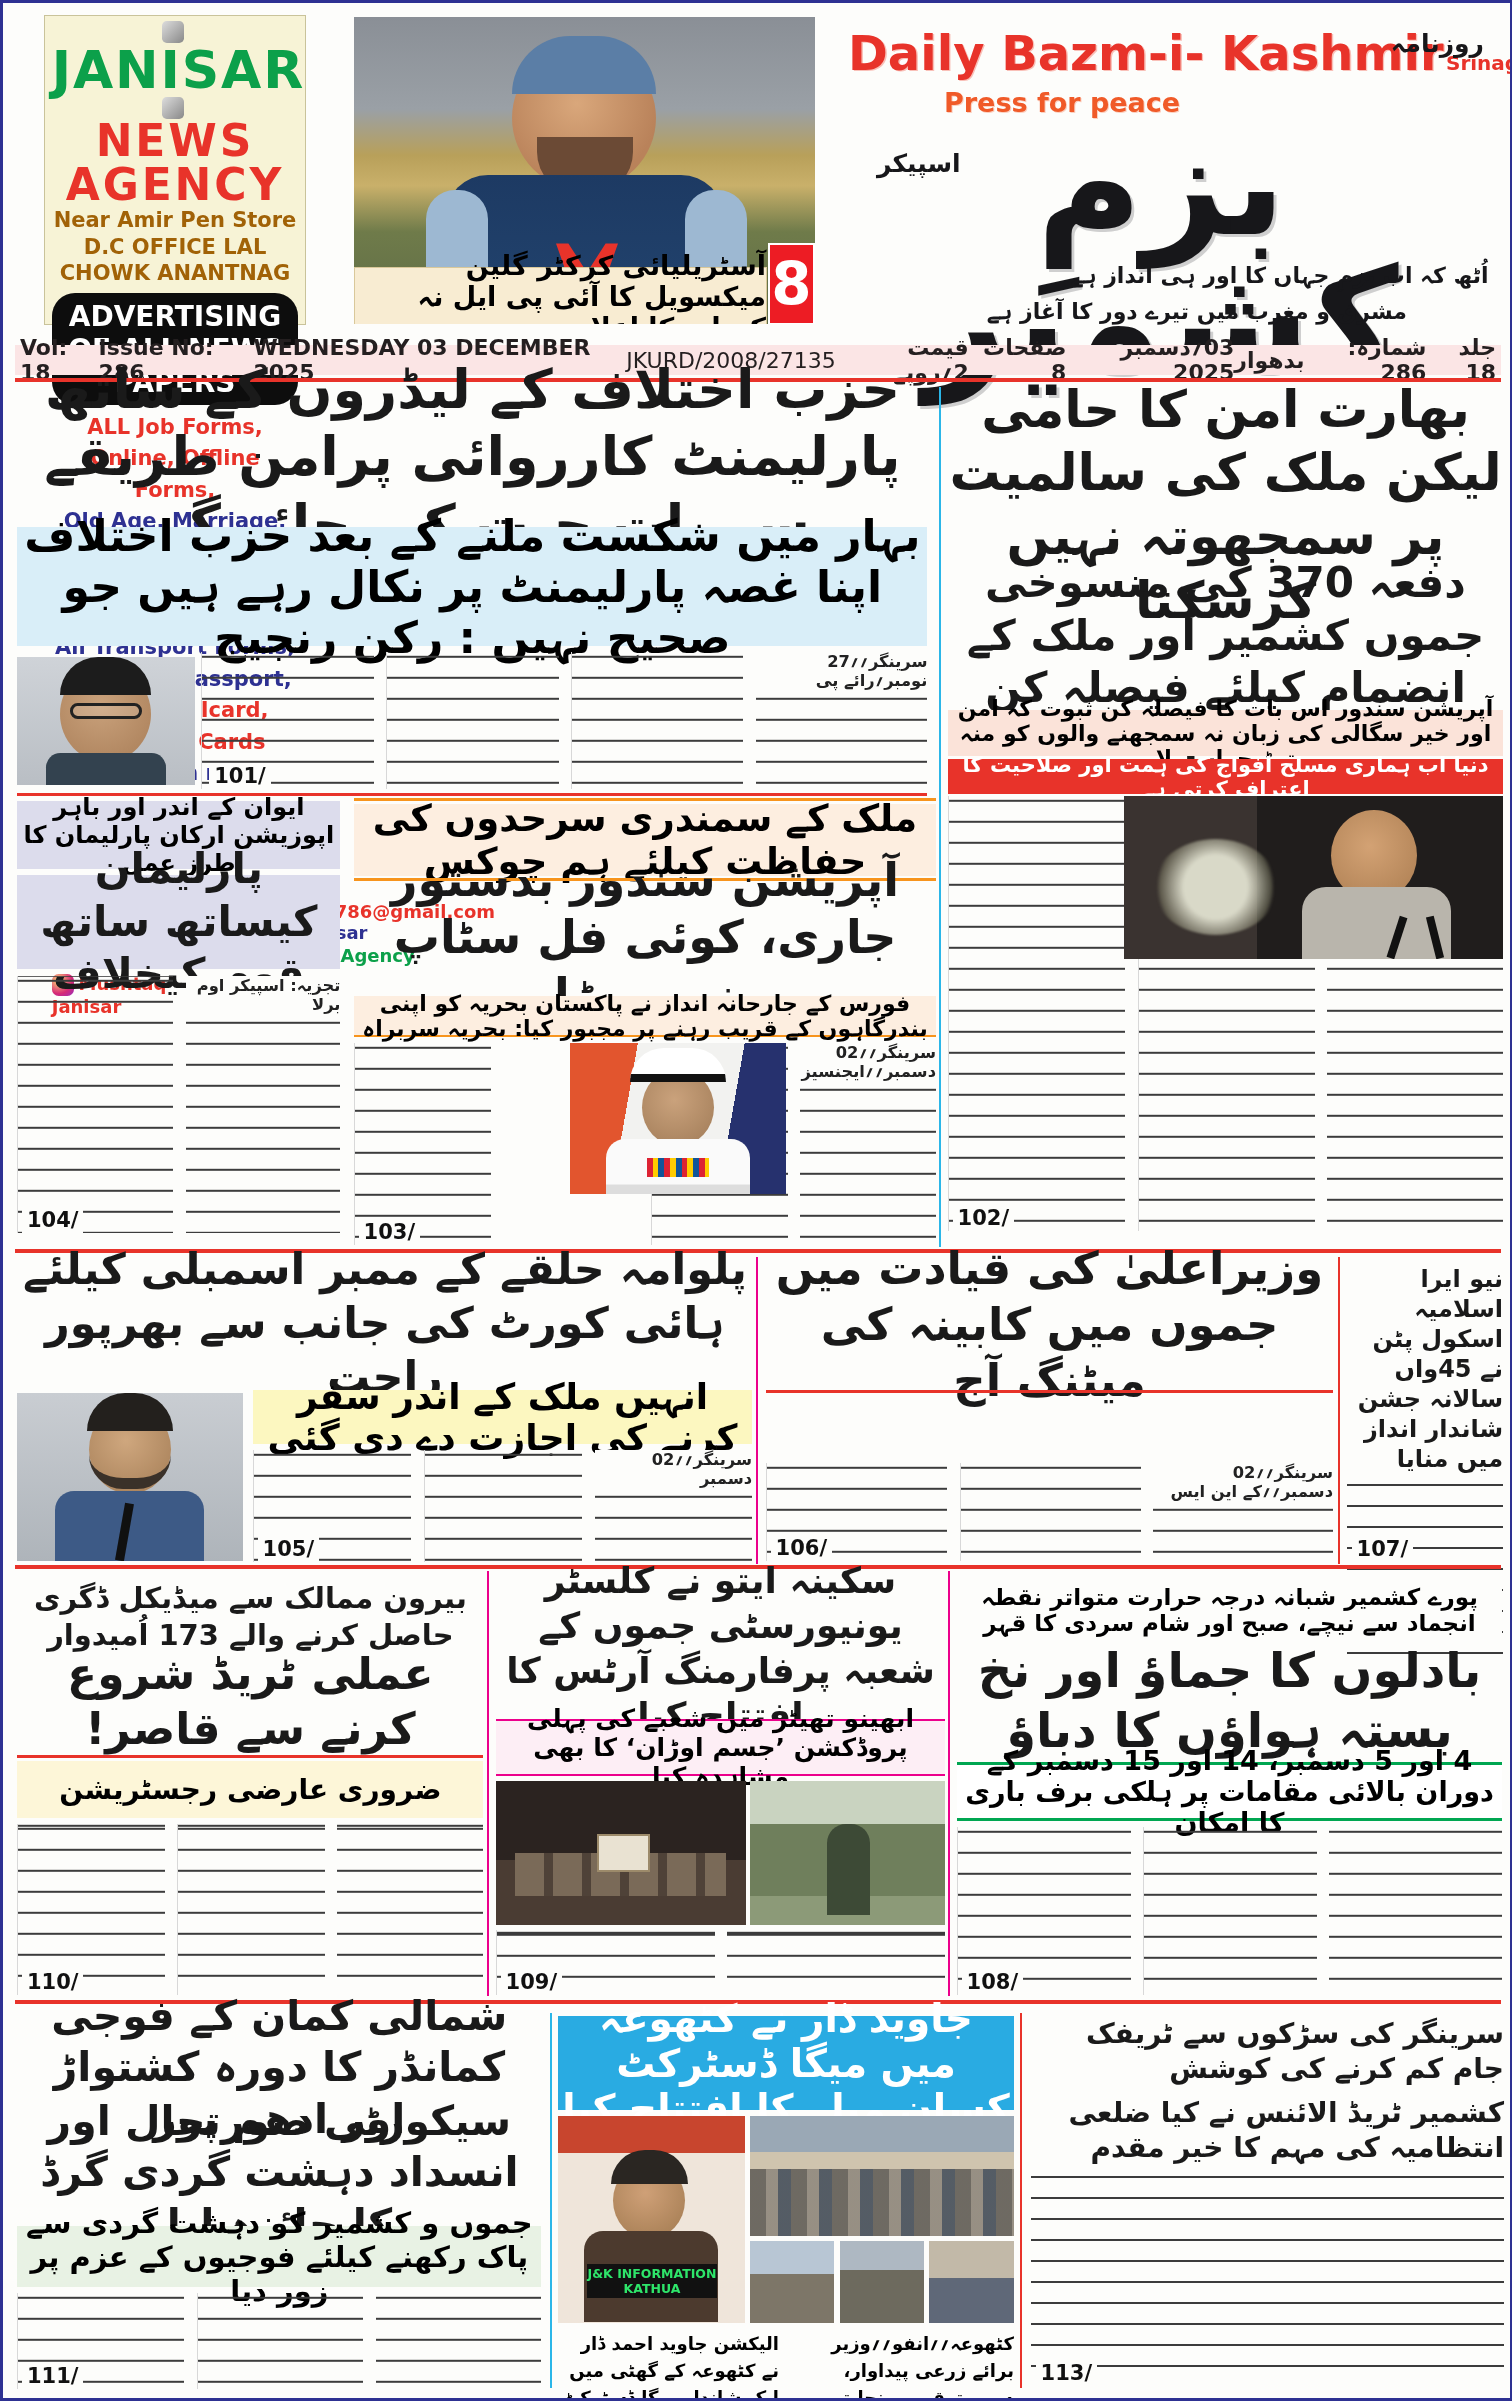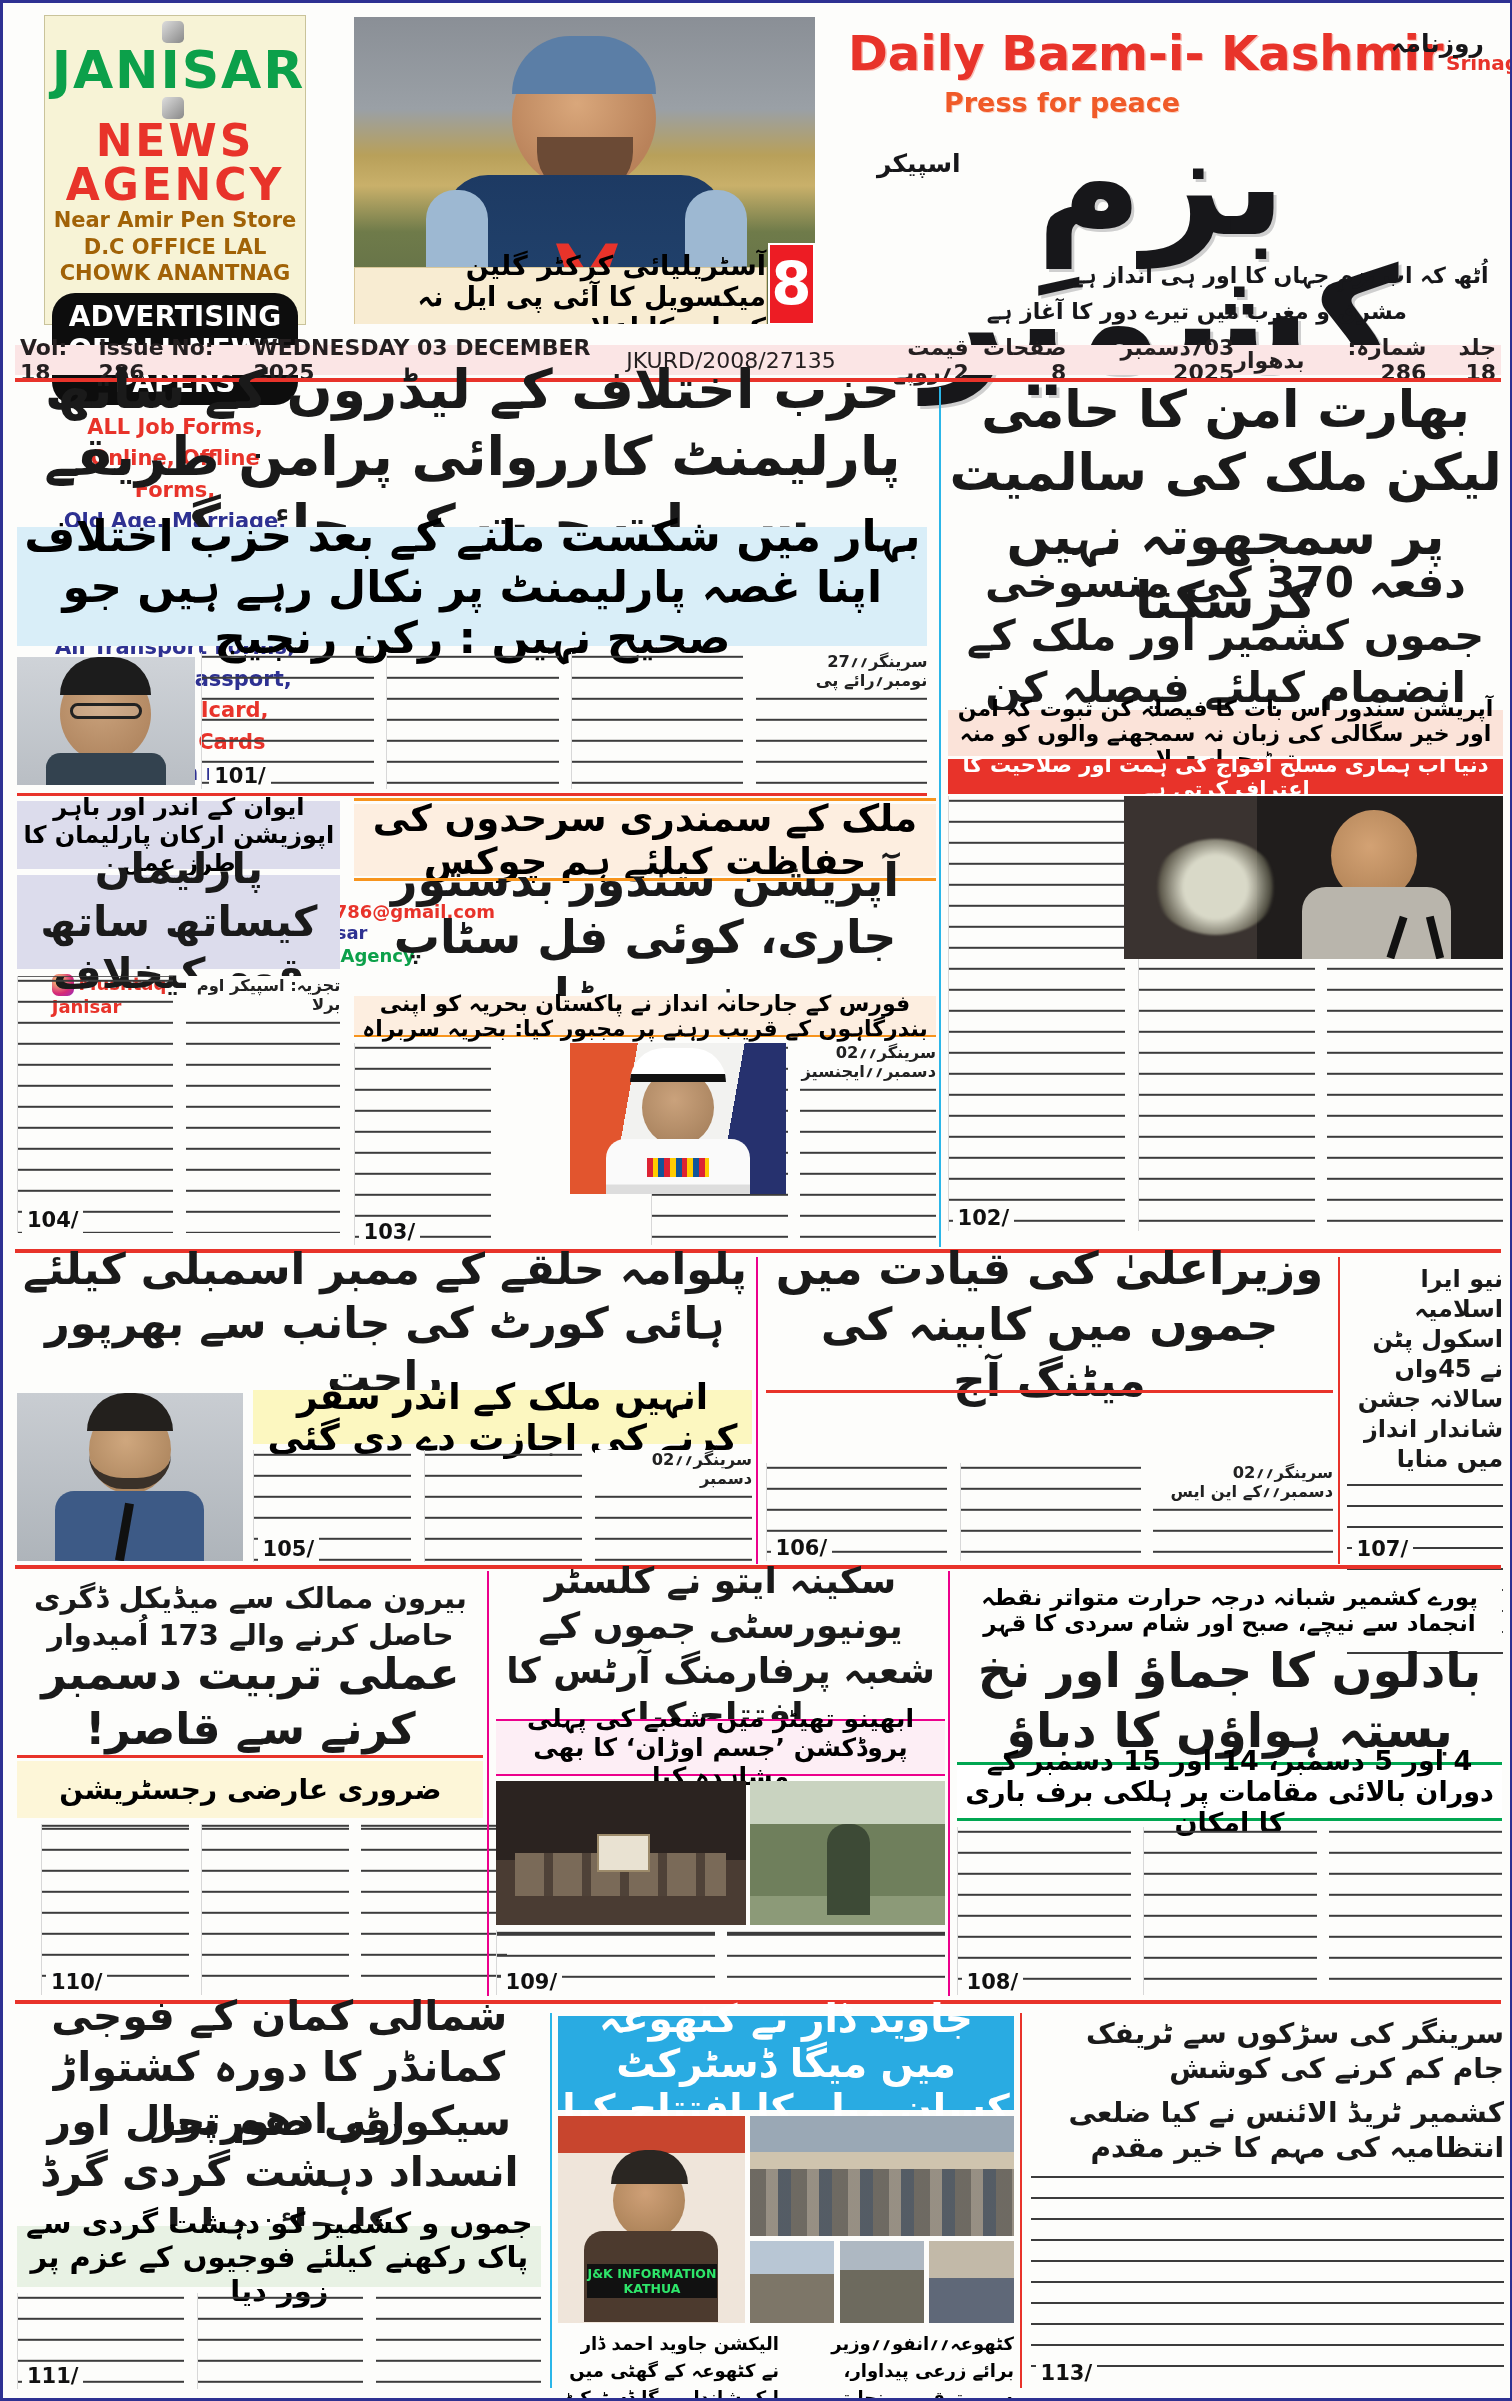--- a/index.html
+++ b/index.html
@@ -252,24 +252,24 @@
     <div class="hd ur" style="font-size:24px;text-align:right;">نیو ایرا اسلامیہ اسکول پٹن</div>
     <div class="hd ur" style="font-size:24px;text-align:right;">نے 45واں سالانہ جشن</div>
     <div class="hd ur" style="font-size:24px;text-align:right;">شاندار انداز میں منایا</div>
     <div style="margin-top:9.6px;height:183px;background:repeating-linear-gradient(to bottom,#3c3c3c 0 2.4px,transparent 2.4px 21px);"></div>
     <div class="tag" style="left:4.8px;bottom:0;">107/</div>
   </div>
 
   <div class="abs rule-red" style="left:12px;top:1562px;width:1486px;height:3.8px;"></div>
 
   <div class="abs hd ur" style="left:14.4px;top:1580px;width:466px;height:67px;font-size:29px;display:flex;align-items:center;justify-content:center;">بیرون ممالک سے میڈیکل ڈگری حاصل کرنے والے 173 اُمیدوار</div>
-  <div class="abs hd ur" style="left:14.4px;top:1652px;width:466px;height:91px;font-size:44px;display:flex;align-items:center;justify-content:center;">عملی تربیت دسمبر کرنے سے قاصر!</div>
+  <div class="abs hd ur" style="left:14.4px;top:1652px;width:466px;height:91px;font-size:44px;display:flex;align-items:center;justify-content:center;">عملی ٹریڈ شروع کرنے سے قاصر!</div>
   <div class="abs rule-red" style="left:14.4px;top:1752px;width:466px;height:2.9px;"></div>
   <div class="abs band ur" style="left:14.4px;top:1758px;width:466px;height:57px;background:#fdf6d8;font-size:28px;">ضروری عارضی رجسٹریشن</div>
-  <div class="abs" style="left:14.4px;top:1821px;width:466px;height:171px;margin-left:24px;">
+  <div class="abs" style="left:14.4px;top:1821px;width:466px;height:171px;">
     <div class="cols" style="height:100%;">
         <div class="fc"></div>
         <div class="fc"></div>
         <div class="fc"></div>
       </div>
     <div class="tag" style="left:4.8px;bottom:0;">110/</div>
   </div>
 
   <div class="abs rule-pink" style="left:484px;top:1568px;width:2.4px;height:425px;"></div>
 

